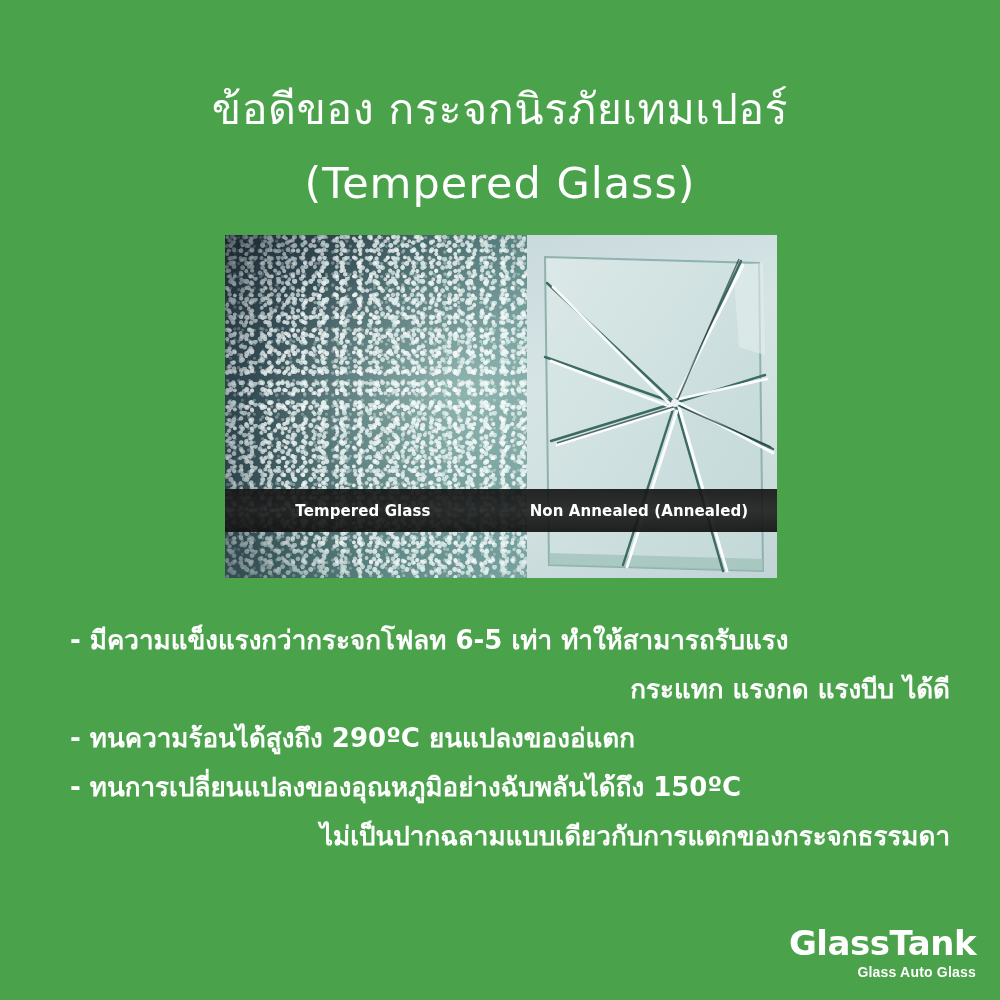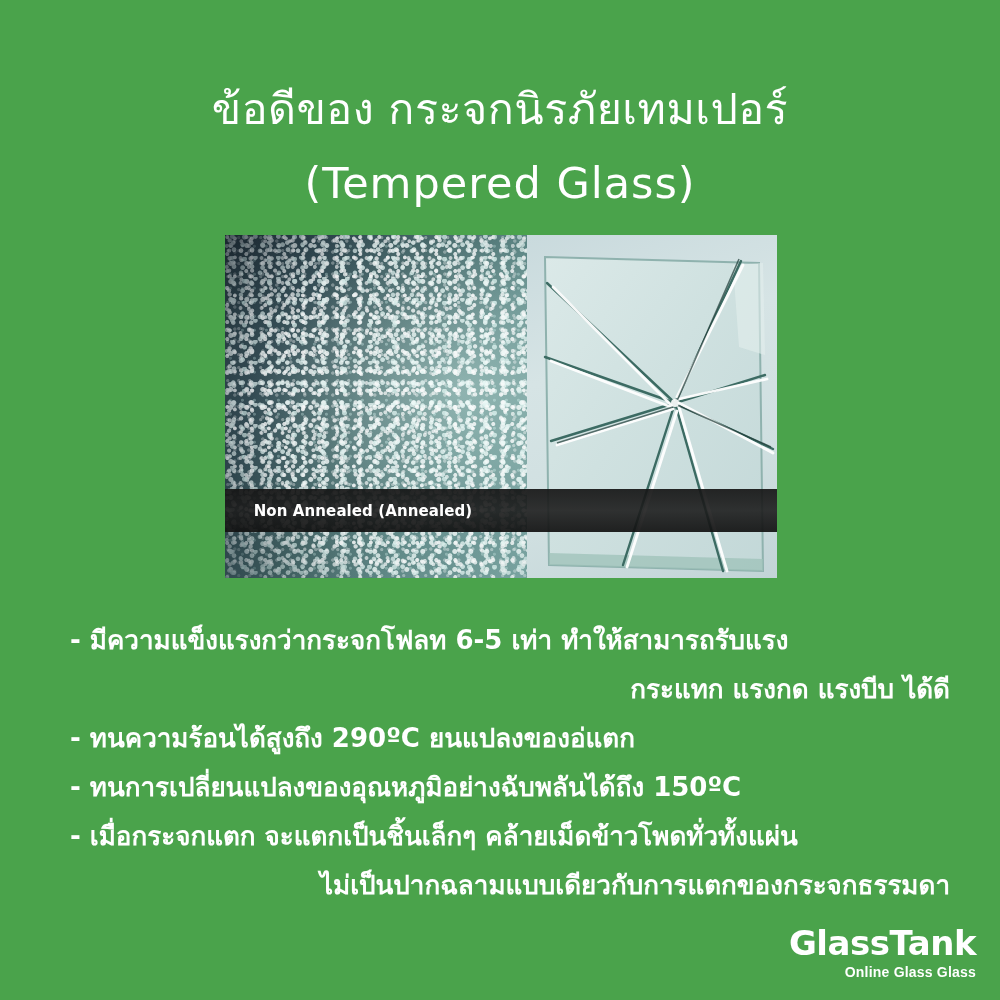--- a/index.html
+++ b/index.html
@@ -245,33 +245,33 @@
             <path d="M150,166 L212,24"></path>
             <path d="M150,170 L244,212"></path>
             <path d="M146,172 L30,208"></path>
           </g>
 
           <circle cx="148" cy="168" r="4" fill="#ffffff" opacity="0.9"></circle>
         </svg>
       </div>
 
       <div class="caption-bar">
+        <div class="caption-cell">Tempered Glass</div>
         <div class="caption-cell">Non Annealed (Annealed)</div>
       </div>
 
     </div>
   </div>
 
   <div class="bullets">
     <div class="bullet-line">- มีความแข็งแรงกว่ากระจกโฟลท 6-5 เท่า ทำให้สามารถรับแรง</div>
     <div class="bullet-line indent">กระแทก แรงกด แรงบีบ ได้ดี</div>
     <div class="bullet-line">- ทนความร้อนได้สูงถึง 290ºC ยนแปลงของอ่แตก</div>
     <div class="bullet-line">- ทนการเปลี่ยนแปลงของอุณหภูมิอย่างฉับพลันได้ถึง 150ºC</div>
-    <div class="bullet-line">- เมื่อกระจกแตก จะแตกเป็นชิ้นเล็กๆ คล้ายเม็ดข้าวโพดทั่วทั้งแผ่น</div>
     <div class="bullet-line indent">ไม่เป็นปากฉลามแบบเดียวกับการแตกของกระจกธรรมดา</div>
   </div>
 
   <div class="logo">
     <div class="logo-word">GlassTank</div>
-    <div class="logo-tag">Online Glass Glass</div>
+    <div class="logo-tag">Glass Auto Glass</div>
   </div>
 
 </div>
 
 </body></html>

